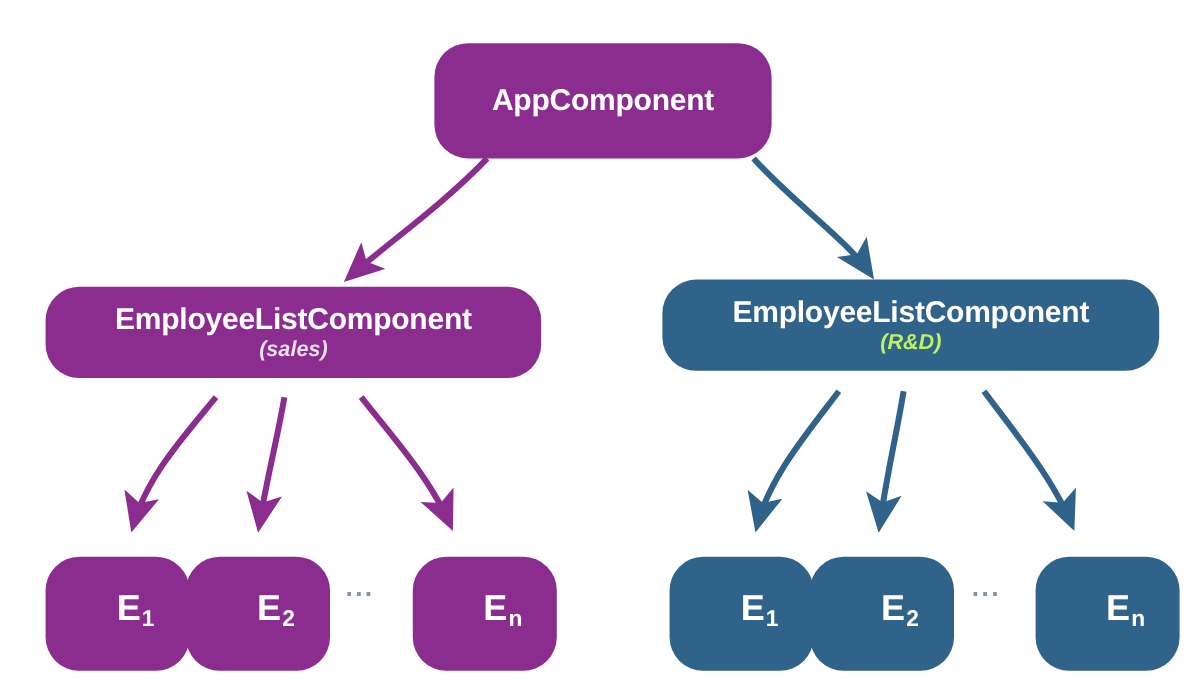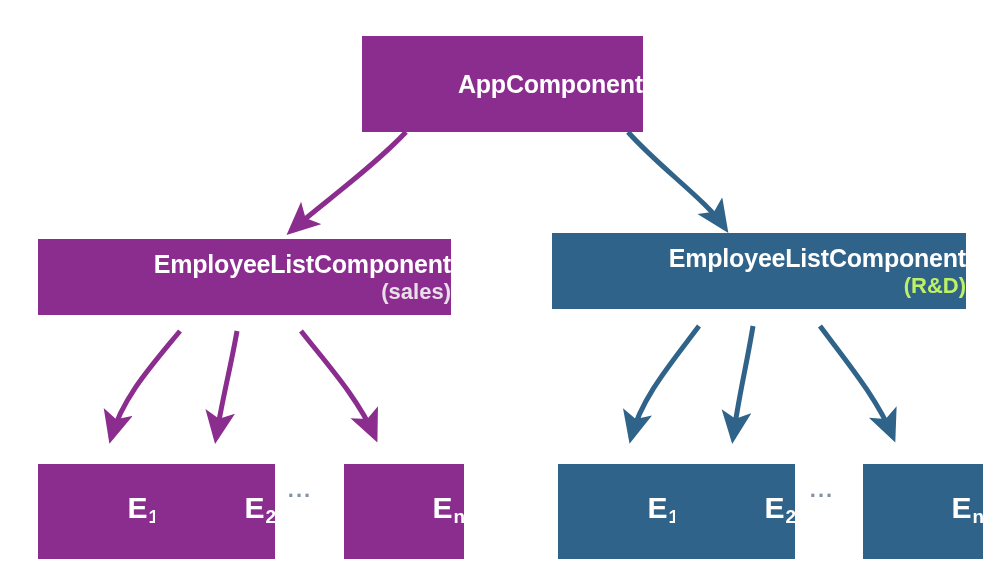--- a/index.html
+++ b/index.html
@@ -13,25 +13,26 @@
     height: 577px;
     background: #ffffff;
     font-family: "Liberation Sans", sans-serif;
     overflow: hidden;
   }
   .node {
     position: absolute;
     box-sizing: border-box;
     display: flex;
     flex-direction: column;
-    align-items: flex-end;
+    align-items: center;
     justify-content: center;
     color: #ffffff;
     text-align: center;
     line-height: 1.05;
+    border-radius: 28px;
   }
   .node-title {
     font-weight: bold;
     letter-spacing: -0.2px;
     white-space: nowrap;
   }
   .node-sub {
     font-weight: bold;
     color: #e8dfe8;
     margin-top: 3px;
@@ -54,21 +55,21 @@
     left: 38px;
     top: 239px;
     width: 413px;
   }
   #list-node-rnd {
     left: 552px;
     top: 233px;
     width: 414px;
   }
   .list-node .node-title { font-size: 25px; }
-  .list-node .node-sub  { font-size: 22px; }
+  .list-node .node-sub  { font-size: 18px; font-style: italic; }
 
   
   .leaf {
     top: 464px;
     width: 120px;
     height: 95px;
     padding-left: 29px;
   }
   .leaf .leaf-label {
     font-size: 30px;

